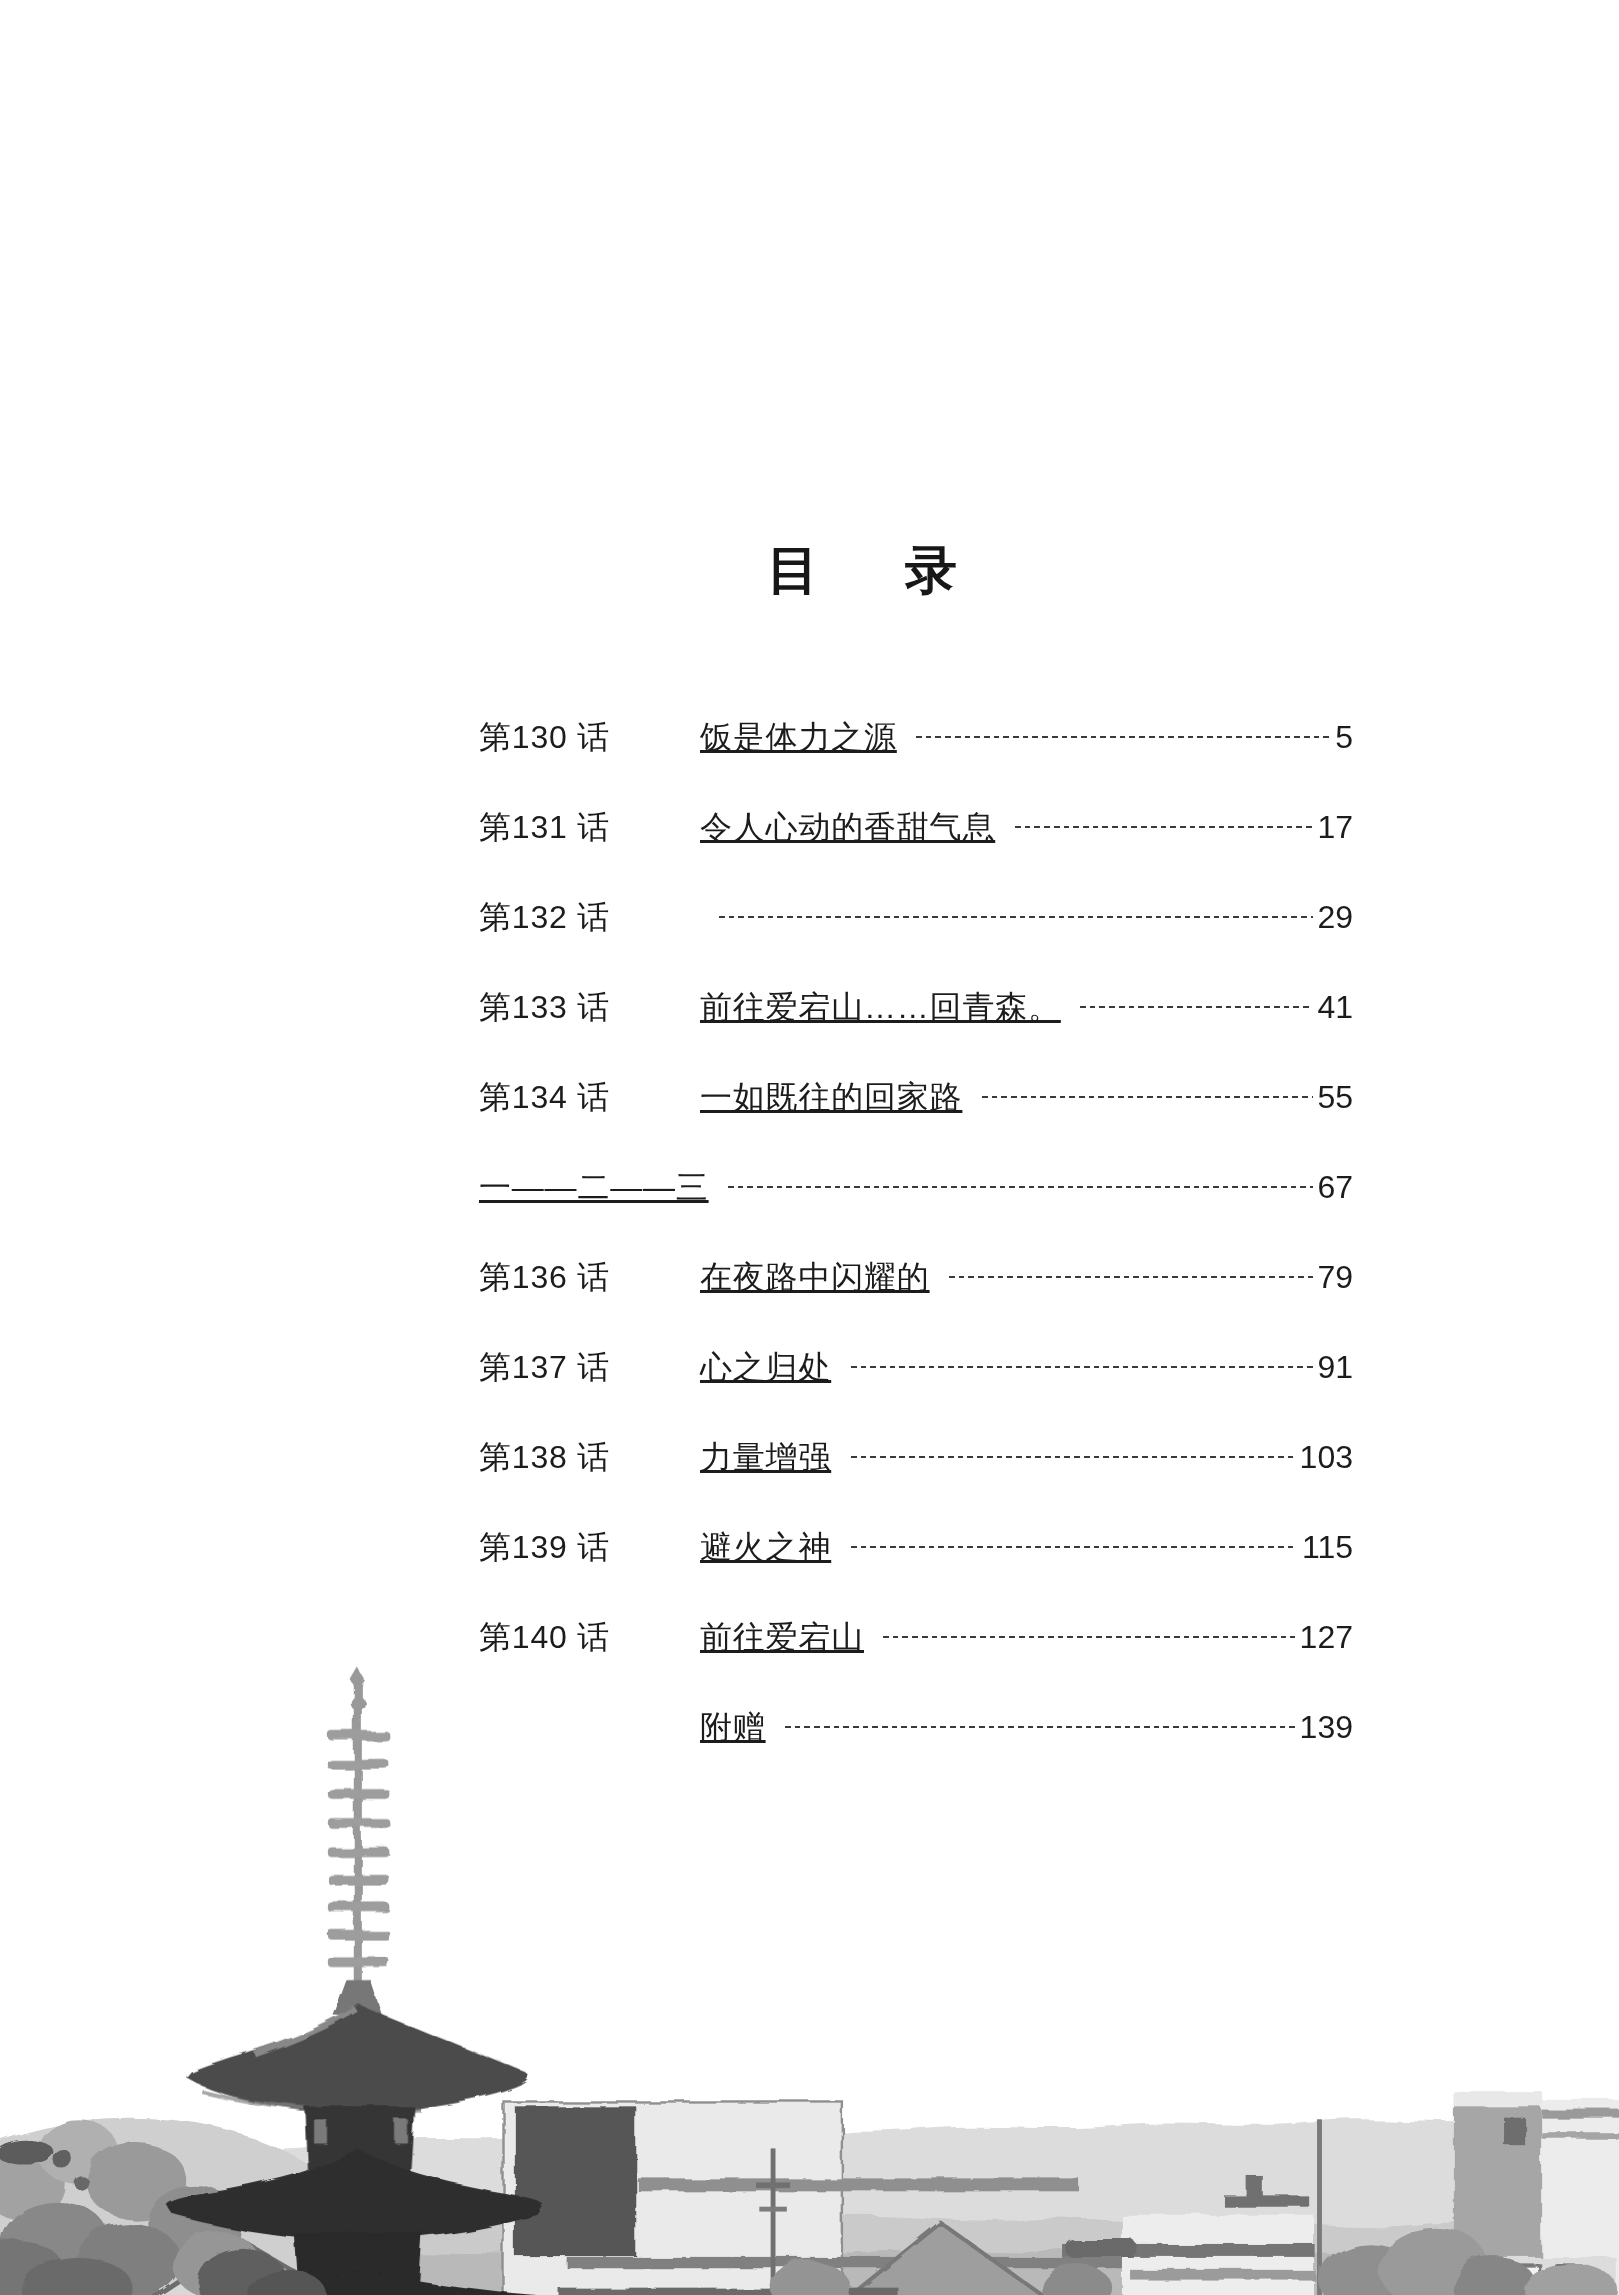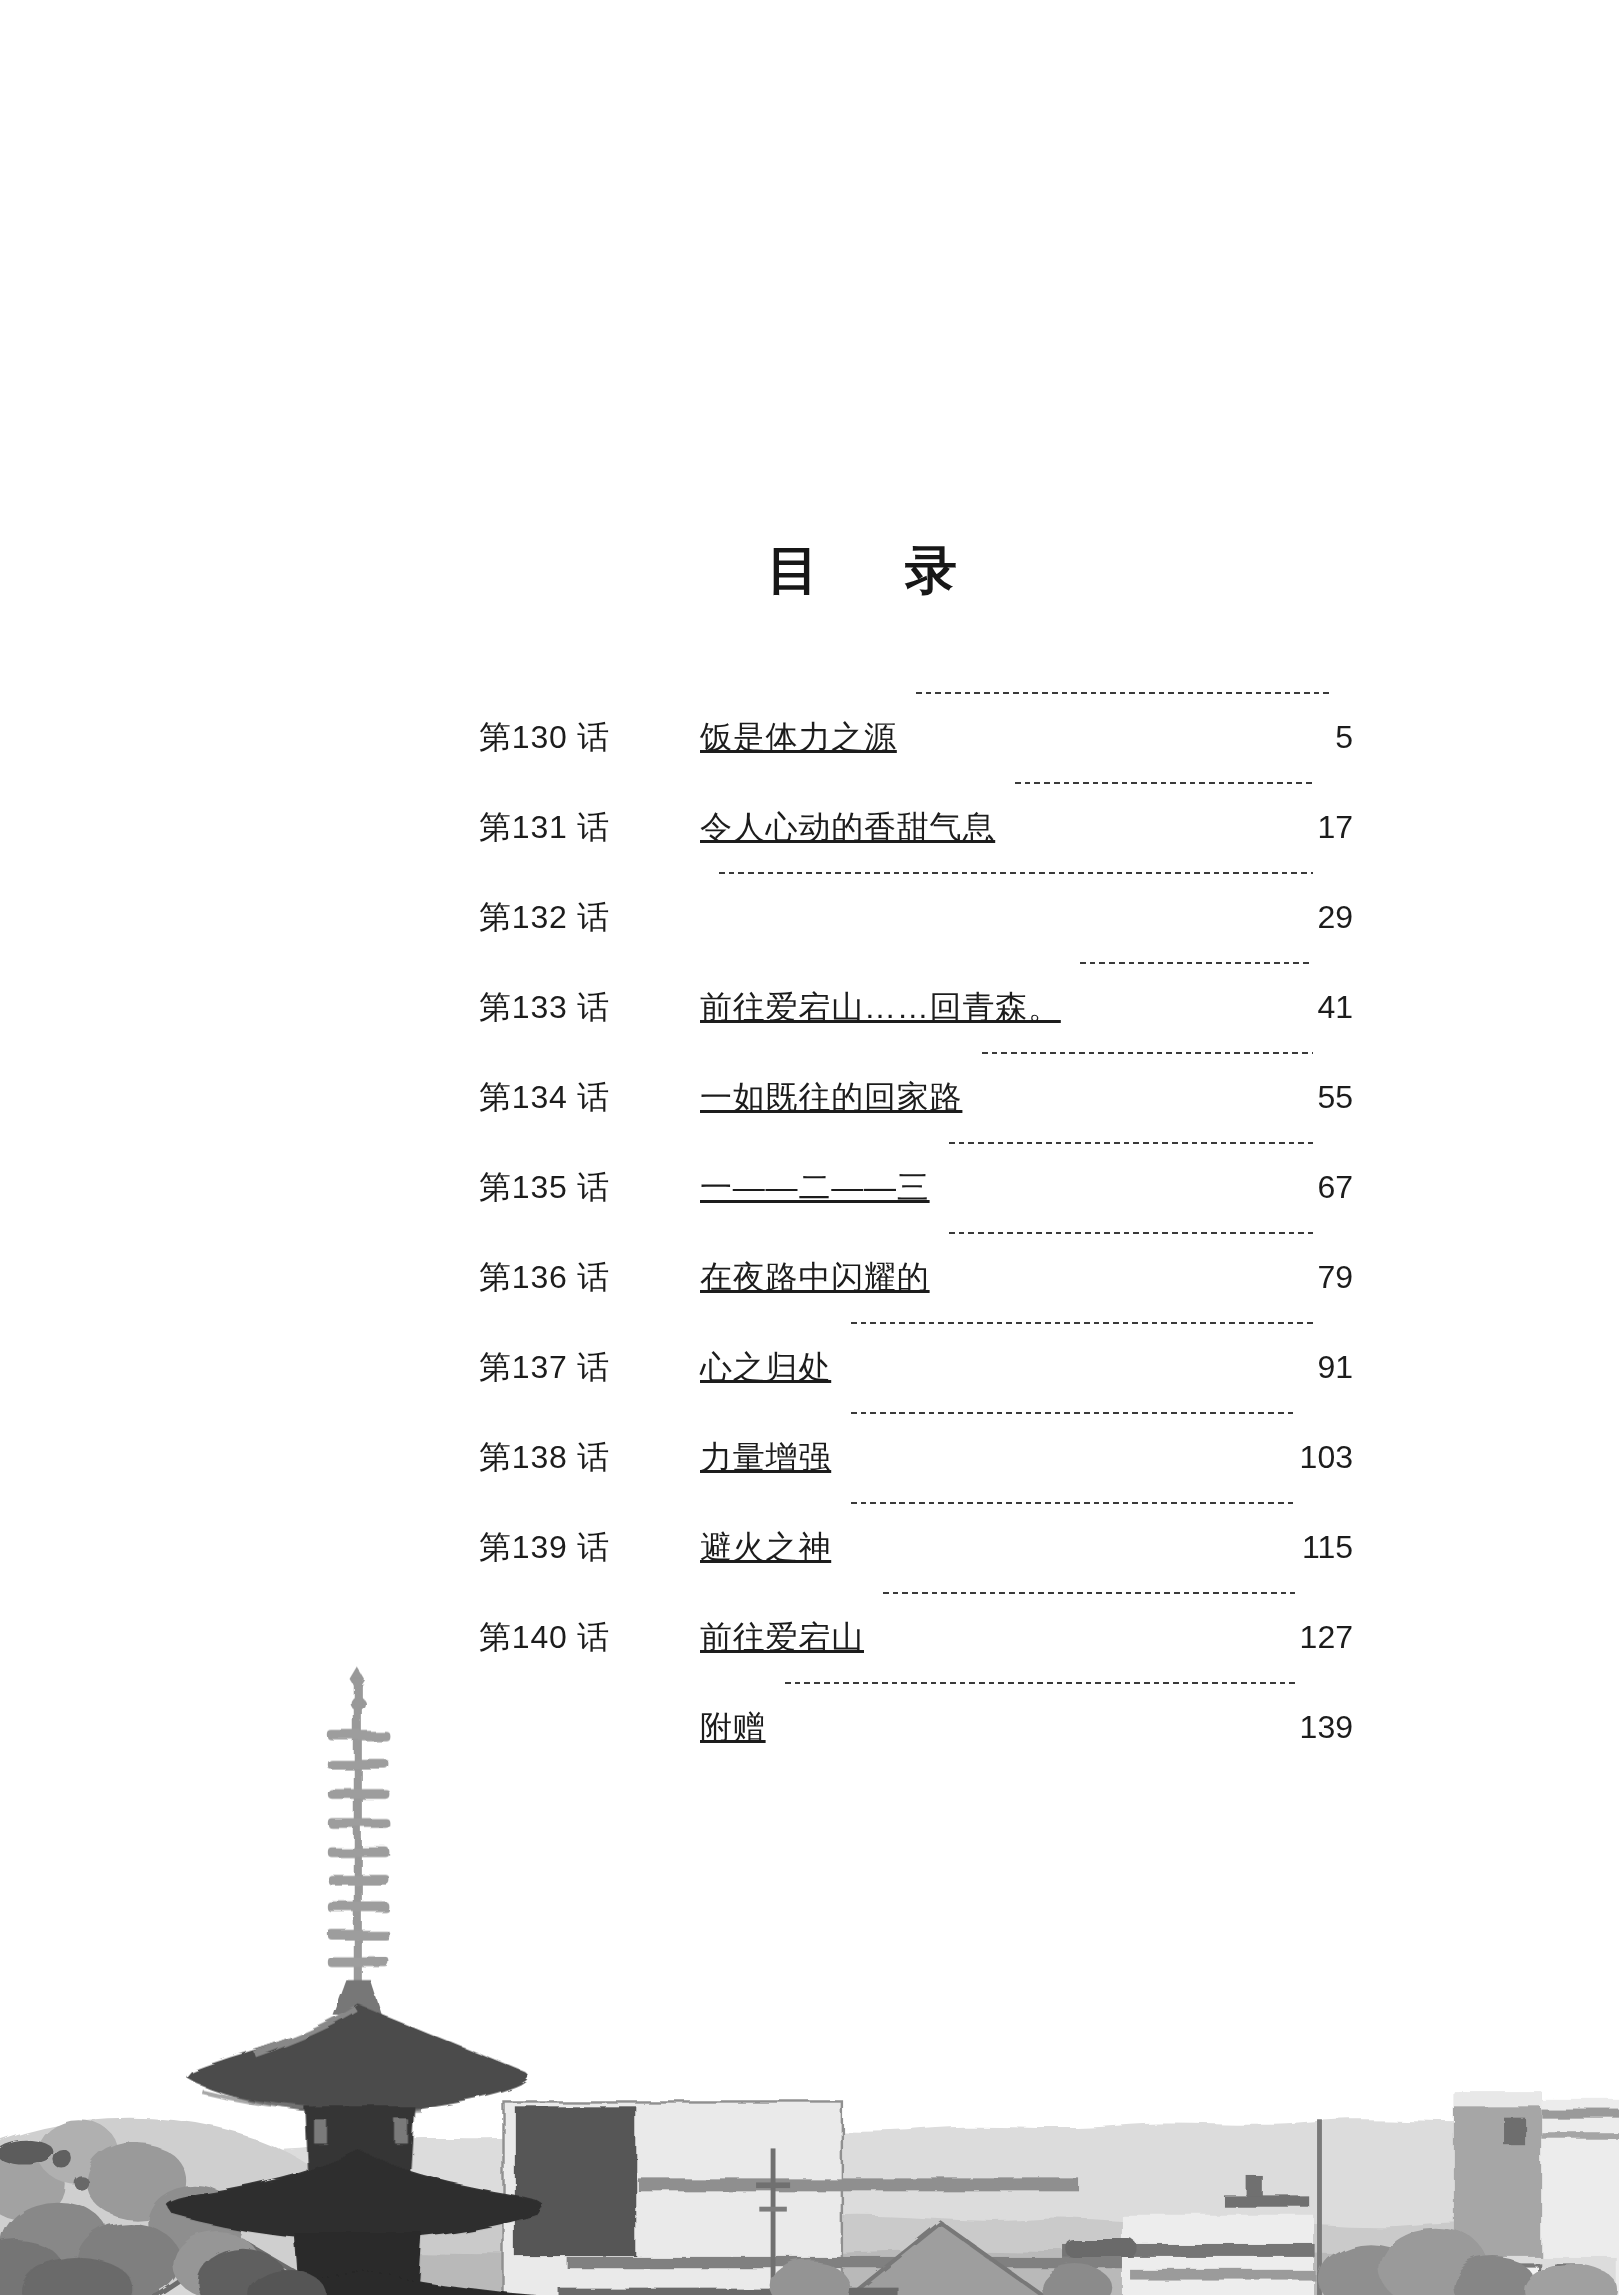--- a/index.html
+++ b/index.html
@@ -23,21 +23,21 @@
     color:#171717;
   }
   
   .toc{
     position:absolute;
     top:692px;left:479px;
     width:874px;
   }
   .toc-row{
     display:flex;
-    align-items:flex-start;
+    align-items:center;
     height:90px;
     font-size:32px;
     font-weight:500;
     white-space:nowrap;
   }
   .toc-row .ch{
     flex:0 0 221px;
     line-height:90px;
     letter-spacing:0.8px;
   }
@@ -97,21 +97,20 @@
       <span class="ld"></span>
       <span class="pg">41</span>
     </div>
     <div class="toc-row">
       <span class="ch">第134 话</span>
       <span class="tt">一如既往的回家路</span>
       <span class="ld"></span>
       <span class="pg">55</span>
     </div>
     <div class="toc-row">
-      <span class="ch">第135 话</span>
       <span class="tt">一——二——三</span>
       <span class="ld"></span>
       <span class="pg">67</span>
     </div>
     <div class="toc-row">
       <span class="ch">第136 话</span>
       <span class="tt">在夜路中闪耀的</span>
       <span class="ld"></span>
       <span class="pg">79</span>
     </div>

